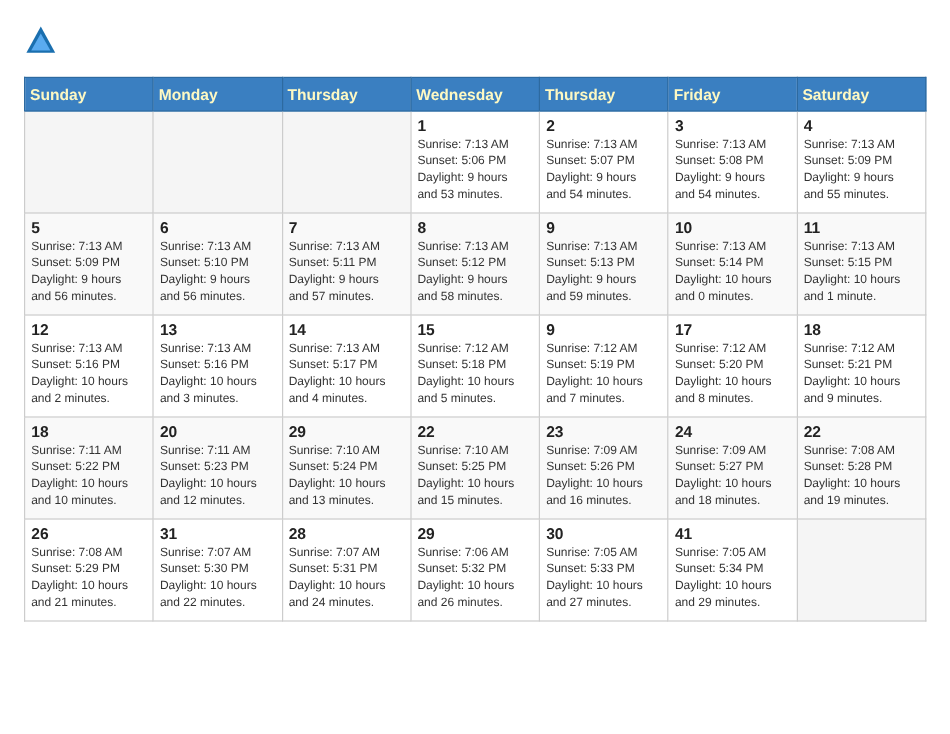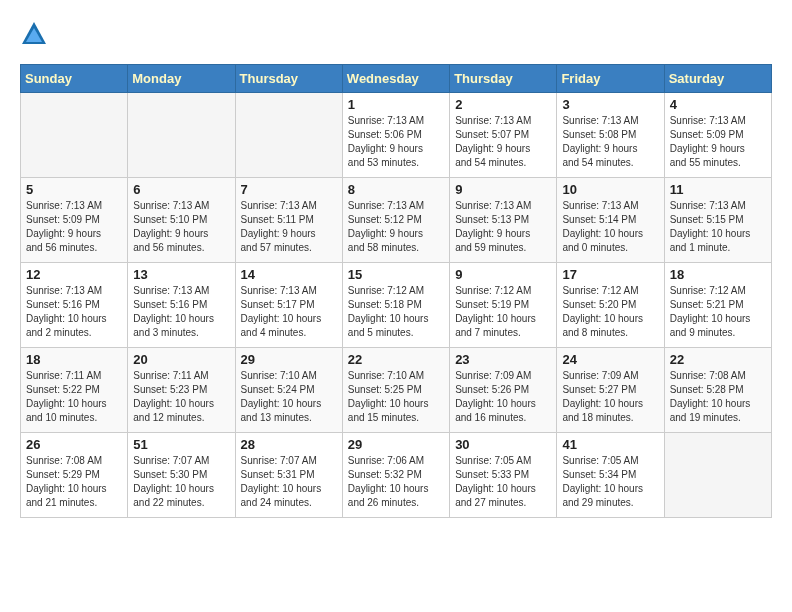--- a/index.html
+++ b/index.html
@@ -312,21 +312,21 @@
       </tr>
       <tr>
         <td>
           <span class="day-number">26</span>
           <div class="cell-content" style="white-space: pre-line;">Sunrise: 7:08 AM
 Sunset: 5:29 PM
 Daylight: 10 hours
 and 21 minutes.</div>
         </td>
         <td>
-          <span class="day-number">51</span>
+          <span class="day-number">31</span>
           <div class="cell-content" style="white-space: pre-line;">Sunrise: 7:07 AM
 Sunset: 5:30 PM
 Daylight: 10 hours
 and 22 minutes.</div>
         </td>
         <td>
           <span class="day-number">28</span>
           <div class="cell-content" style="white-space: pre-line;">Sunrise: 7:07 AM
 Sunset: 5:31 PM
 Daylight: 10 hours

